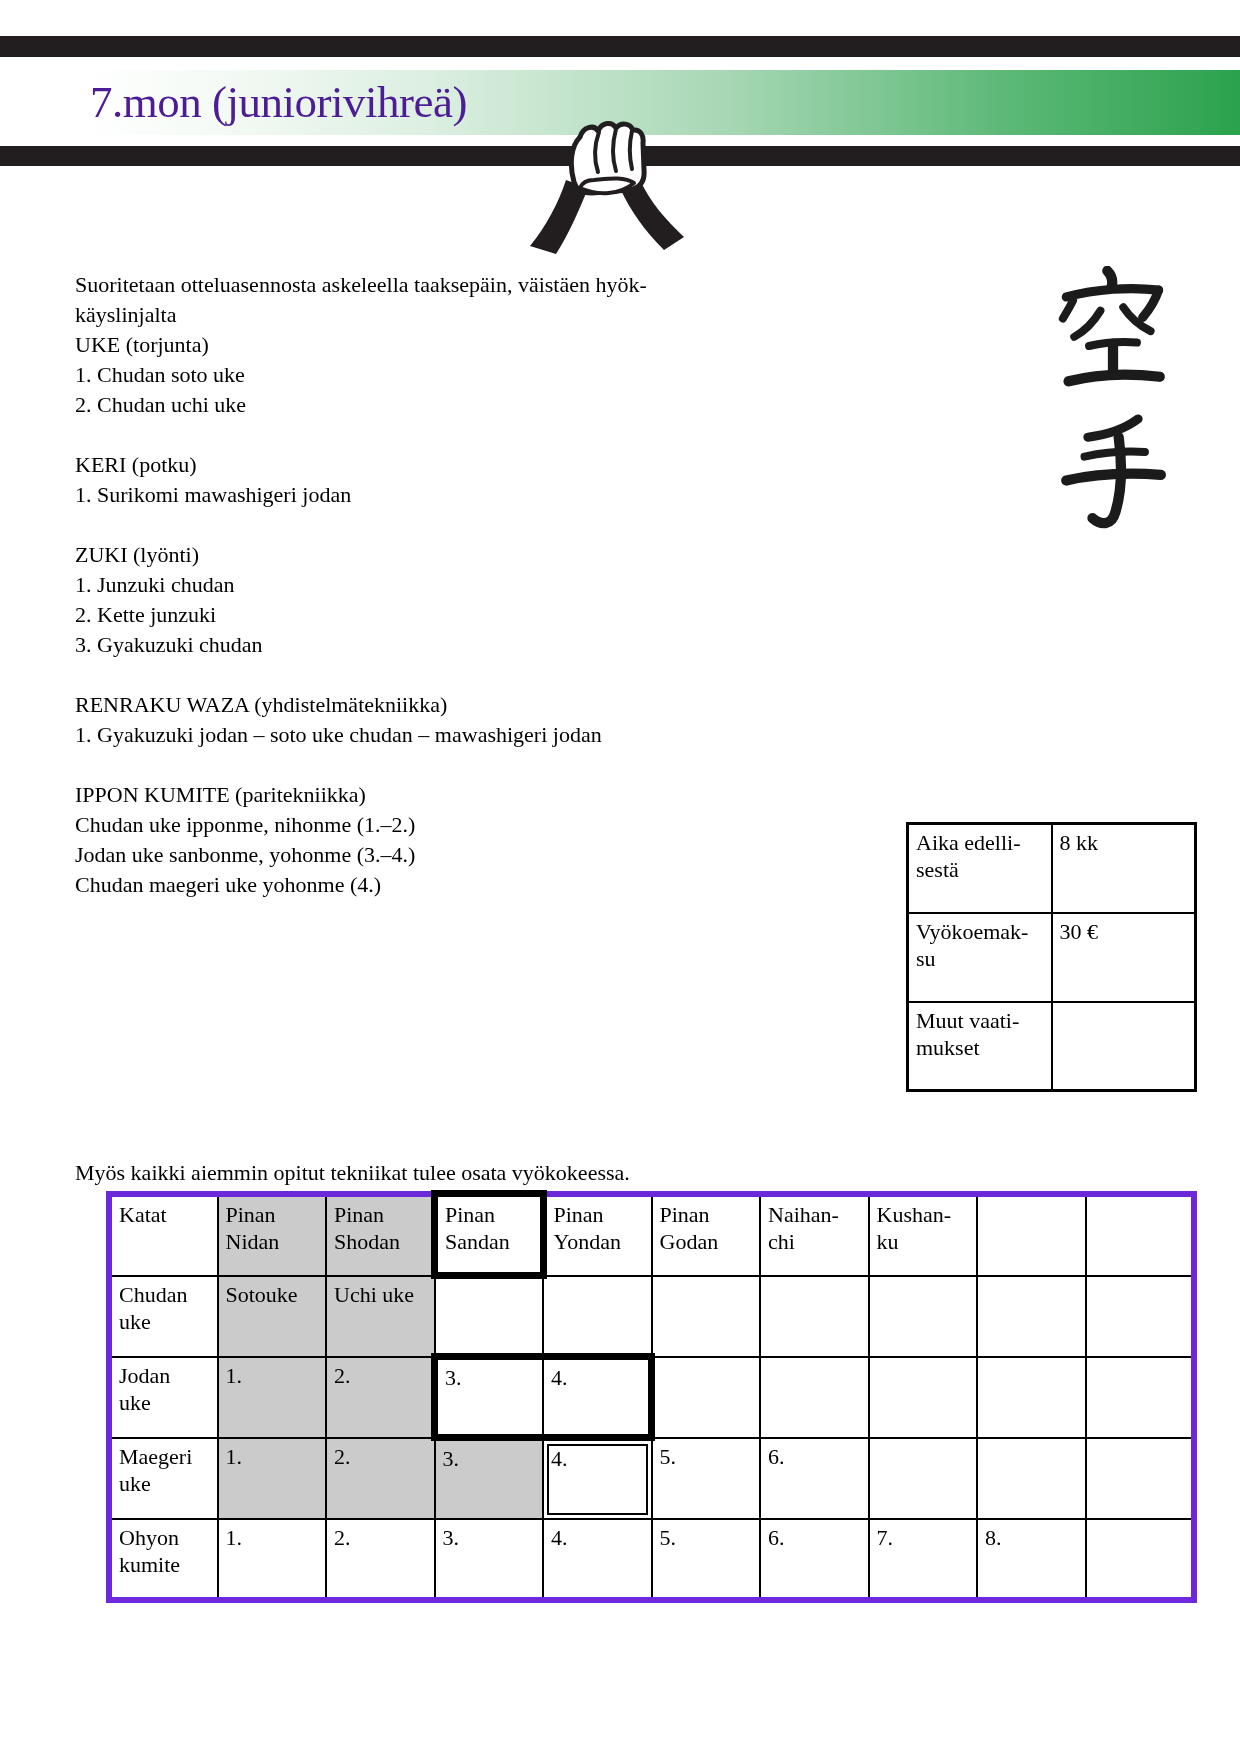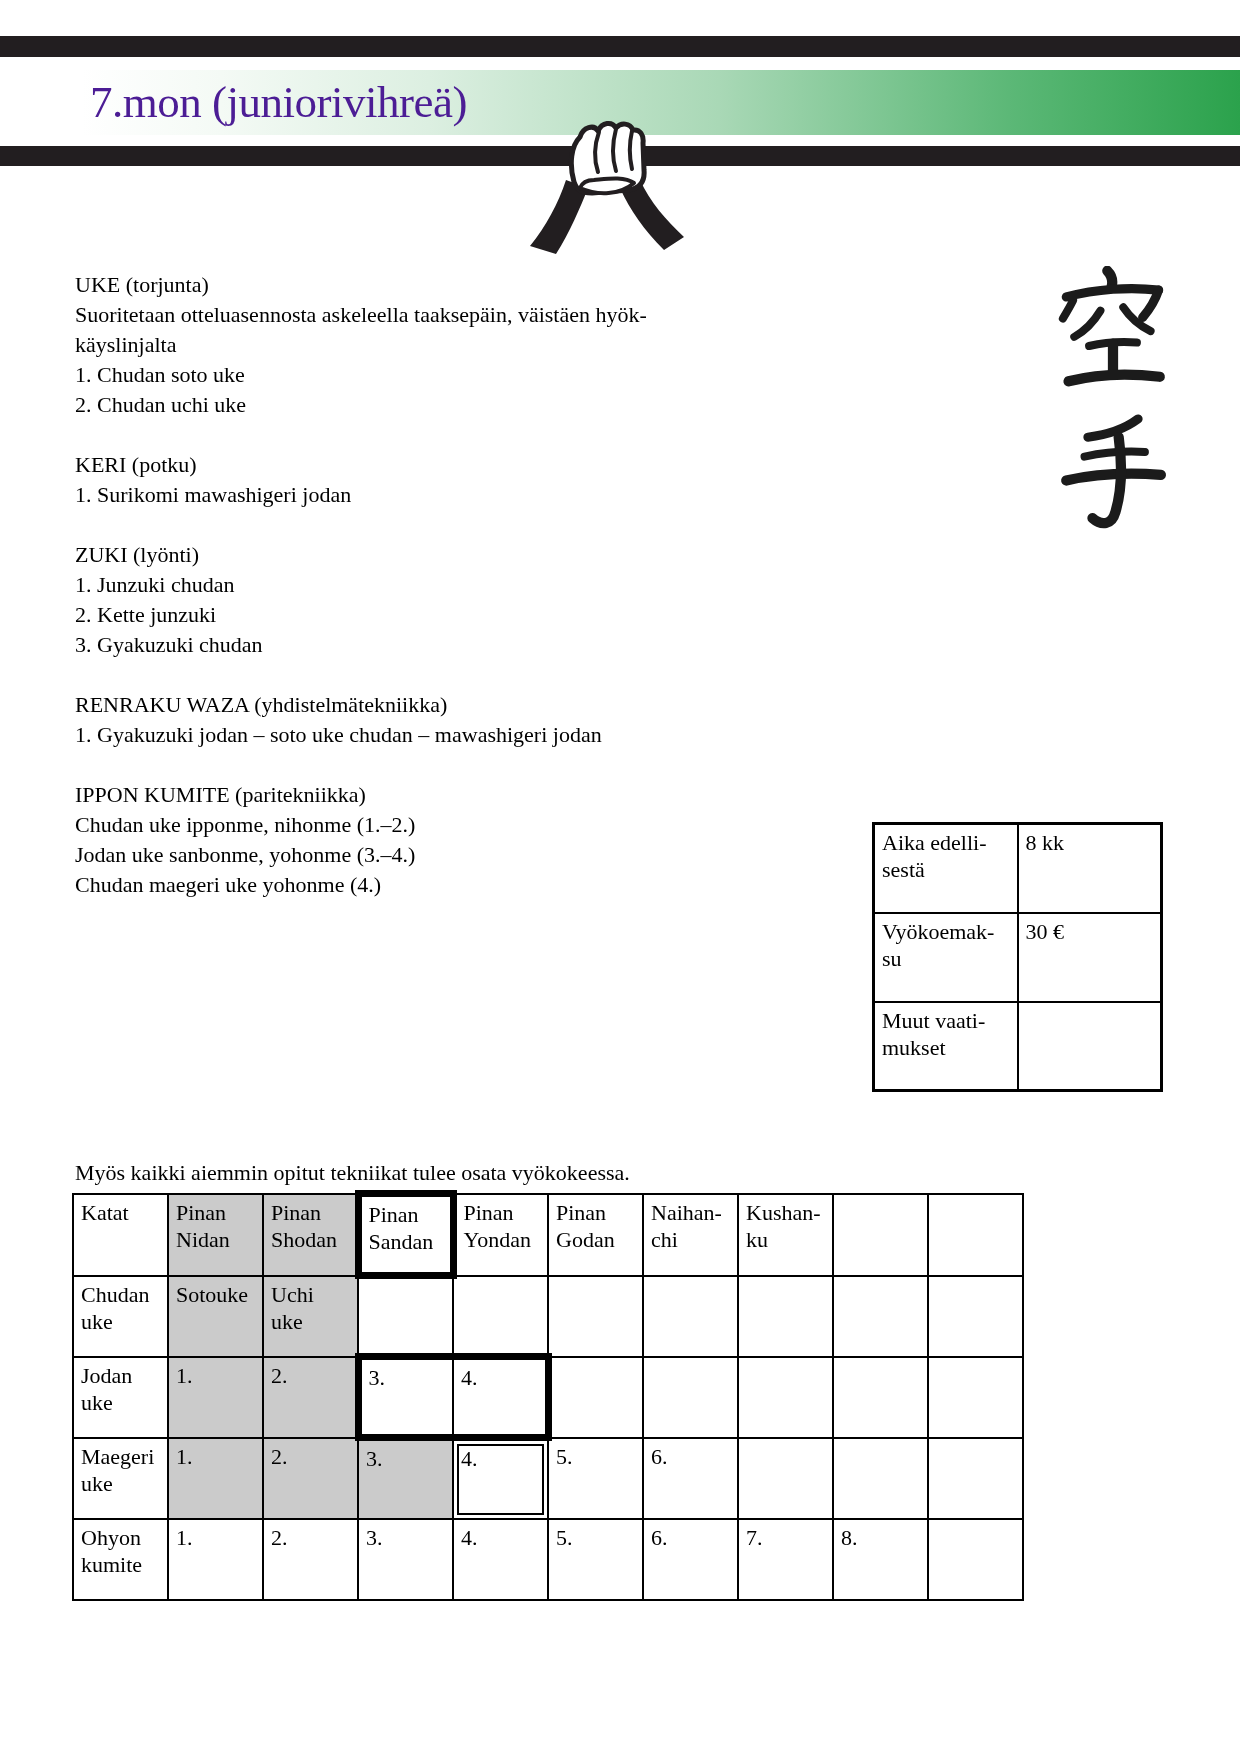--- a/index.html
+++ b/index.html
@@ -14,29 +14,29 @@
           font-size:45px;letter-spacing:-0.5px;color:#4c1d95;white-space:nowrap;}
   .belt-bar{position:absolute;left:0;top:146px;width:1240px;height:20px;background:#221e20;}
   .fist-svg{position:absolute;left:520px;top:120px;width:170px;height:135px;}
   .kanji-svg{position:absolute;left:1056px;top:266px;width:114px;height:274px;}
 
   .syllabus{position:absolute;left:75px;top:270px;width:620px;font-size:22px;line-height:30px;}
   .section{margin-top:30px;}
   .section:first-child{margin-top:0;}
   .tline{white-space:pre-line;}
 
-  table{border-collapse:collapse;table-layout:fixed;}
+  table{border-collapse:collapse;table-layout:fixed;margin-left:34px;}
   td{border:2px solid #000;vertical-align:top;white-space:pre-line;
      font-size:22px;line-height:27px;padding:4px 7px;overflow:hidden;}
 
   .info-table{position:absolute;left:872px;top:822px;width:291px;border:3px solid #000;}
   .info-table td{height:89px;}
 
   .grid-intro{position:absolute;left:75px;top:1158px;font-size:22px;line-height:30px;}
-  .kata-grid{position:absolute;left:72px;top:1190px;width:952px;border:2px solid #6d28d9;}
+  .kata-grid{position:absolute;left:72px;top:1190px;width:1091px;border:6px solid #6d28d9;}
   .kata-grid tr.hdr td{height:82px;}
   .kata-grid tr{height:81px;}
   .shaded{background:#cbcbcb;}
   .hl-thick{border:7px solid #000;}
   .hl-thick-left{border-top:7px solid #000;border-bottom:7px solid #000;border-left:7px solid #000;}
   .hl-thick-right{border-top:7px solid #000;border-bottom:7px solid #000;border-right:7px solid #000;}
   .hl-thin{box-shadow:inset 0 0 0 3px #ffffff, inset 0 0 0 5px #000000;}
 </style>
 </head>
 <body>
@@ -73,23 +73,23 @@
       <path d="M11,101 C38,94 66,94 91,97" stroke-width="9"></path>
       <path d="M72,134 C60,143 45,148 28,150" stroke-width="8"></path>
       <path d="M25,167 C44,163 62,162 78,163" stroke-width="7"></path>
       <path d="M9,188 C35,182 65,181 92,183" stroke-width="9"></path>
       <path d="M55,150 C58,172 58,196 52,216 C49,227 40,228 32,221" stroke-width="9"></path>
     </g>
   </svg>
 
   <div class="syllabus">
       <div class="section">
-        <div class="tline">UKE (torjunta)</div>
         <div class="tline">Suoritetaan otteluasennosta askeleella taaksepäin, väistäen hyök-
 käyslinjalta</div>
+        <div class="tline">UKE (torjunta)</div>
         <div class="tline">1. Chudan soto uke</div>
         <div class="tline">2. Chudan uchi uke</div>
       </div>
       <div class="section">
         <div class="tline">KERI (potku)</div>
         <div class="tline">1. Surikomi mawashigeri jodan</div>
       </div>
       <div class="section">
         <div class="tline">ZUKI (lyönti)</div>
         <div class="tline">1. Junzuki chudan</div>

